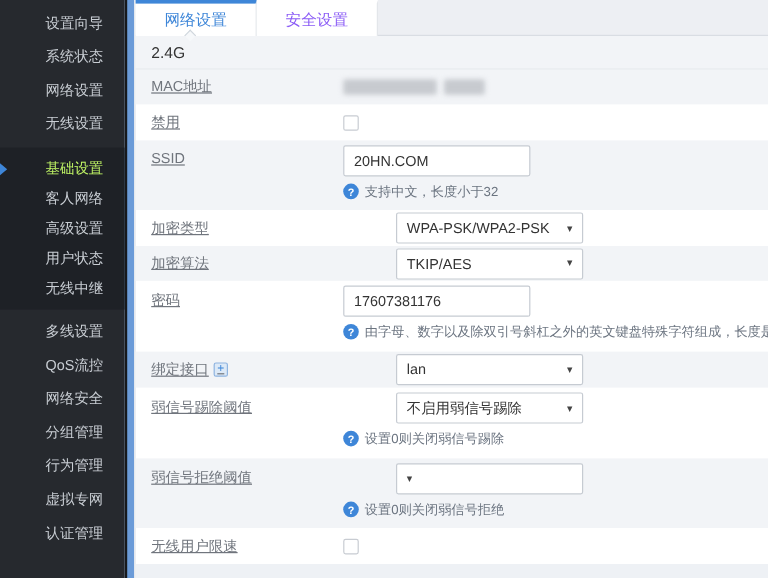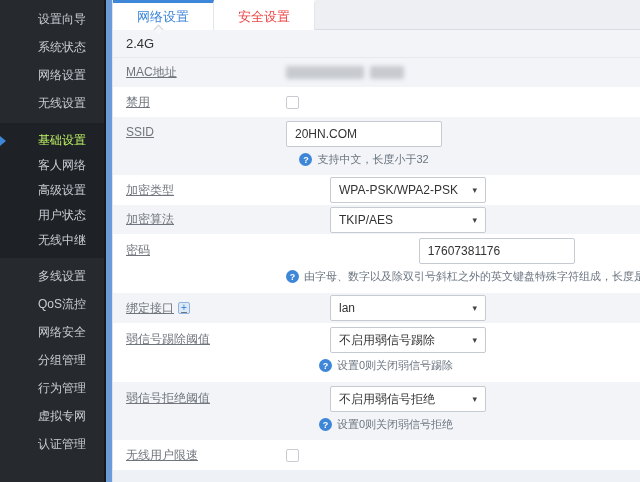--- a/index.html
+++ b/index.html
@@ -27,21 +27,21 @@
     background:var(--scrollbar_blue,#6b9bd8);
     border-left:2px solid #17191c; }
 
   
   .content { flex:1; display:flex; flex-direction:column;
     border-left:1px solid #dfe3e8; background:#fff; }
 
   .tabbar { height:30px; flex:0 0 30px; background:var(--tabbar_bg,#edeff3);
     display:flex; border-bottom:1px solid #d9dde3; }
   .tab { height:30px; padding:0 24px; display:flex; align-items:center;
-    font-size:13px; background:#fff; color:#ef4444;
+    font-size:13px; background:#fff; color:#8b5cf6;
     border-right:1px solid #e3e6ea; cursor:pointer; }
   .tab.active { color:var(--accent,#3e86d8);
     border-top:3px solid var(--accent,#3e86d8); }
   .tab.inactive { border-top:3px solid transparent; }
 
   .section-header { height:28px; flex:0 0 28px; background:var(--row_stripe,#f2f4f7);
     border-bottom:1px solid #e6e9ed; display:flex; align-items:center;
     padding-left:13px; font-size:13px; color:#333; position:relative; }
   .tab-notch { position:absolute; top:-4px; left:42px; width:7px; height:7px;
     background:#f6f8fa; border-top:1px solid #cfd5dc; border-left:1px solid #cfd5dc;
@@ -49,21 +49,21 @@
 
   .row { display:flex; align-items:center; padding-left:13px;
     white-space:nowrap; overflow:hidden; }
   .row.stripe { background:var(--row_stripe,#f2f4f7); }
   .row.tall { align-items:flex-start; }
   .row .label { width:160px; flex:0 0 160px; font-size:12px; color:#70757d;
     display:flex; align-items:center; gap:4px;text-decoration:underline; }
   .h29{height:29px; flex:0 0 29px;} .h30{height:30px; flex:0 0 30px;}
   .h58{height:58px; flex:0 0 58px;} .h59{height:59px; flex:0 0 59px;}
   .row.tall .label { padding-top:8px; }
-  .row.tall .field-col { padding-top:4px;align-items:center; }
+  .row.tall .field-col { padding-top:4px; }
   .field-col { display:flex; flex-direction:column; gap:5px; }
 
   .text-input { width:156px; height:26px; border:1px solid #c6cbd2;
     border-radius:2px; font-size:12px; color:#333; padding:0 8px;
     font-family:"Liberation Sans","DejaVu Sans",sans-serif; background:#fff; }
   .select { width:156px; height:26px; border:1px solid #c6cbd2; border-radius:2px;
     background:#fff; font-size:12px; color:#333; display:flex; align-items:center;
     padding:0 8px; justify-content:space-between; cursor:pointer;margin-left:44px; }
   .caret { font-size:9px; color:#444; }
 
@@ -207,21 +207,20 @@
           <span class="help-icon">?</span>
           <span>设置0则关闭弱信号踢除</span>
         </div>
       </div>
     </div>
 
     <div class="row stripe tall h58">
       <div class="label">弱信号拒绝阈值</div>
       <div class="field-col">
         <div class="select">
-          <span>不启用弱信号拒绝</span>
           <span class="caret">▾</span>
         </div>
         <div class="help-line">
           <span class="help-icon">?</span>
           <span>设置0则关闭弱信号拒绝</span>
         </div>
       </div>
     </div>
 
     <div class="row h30">

